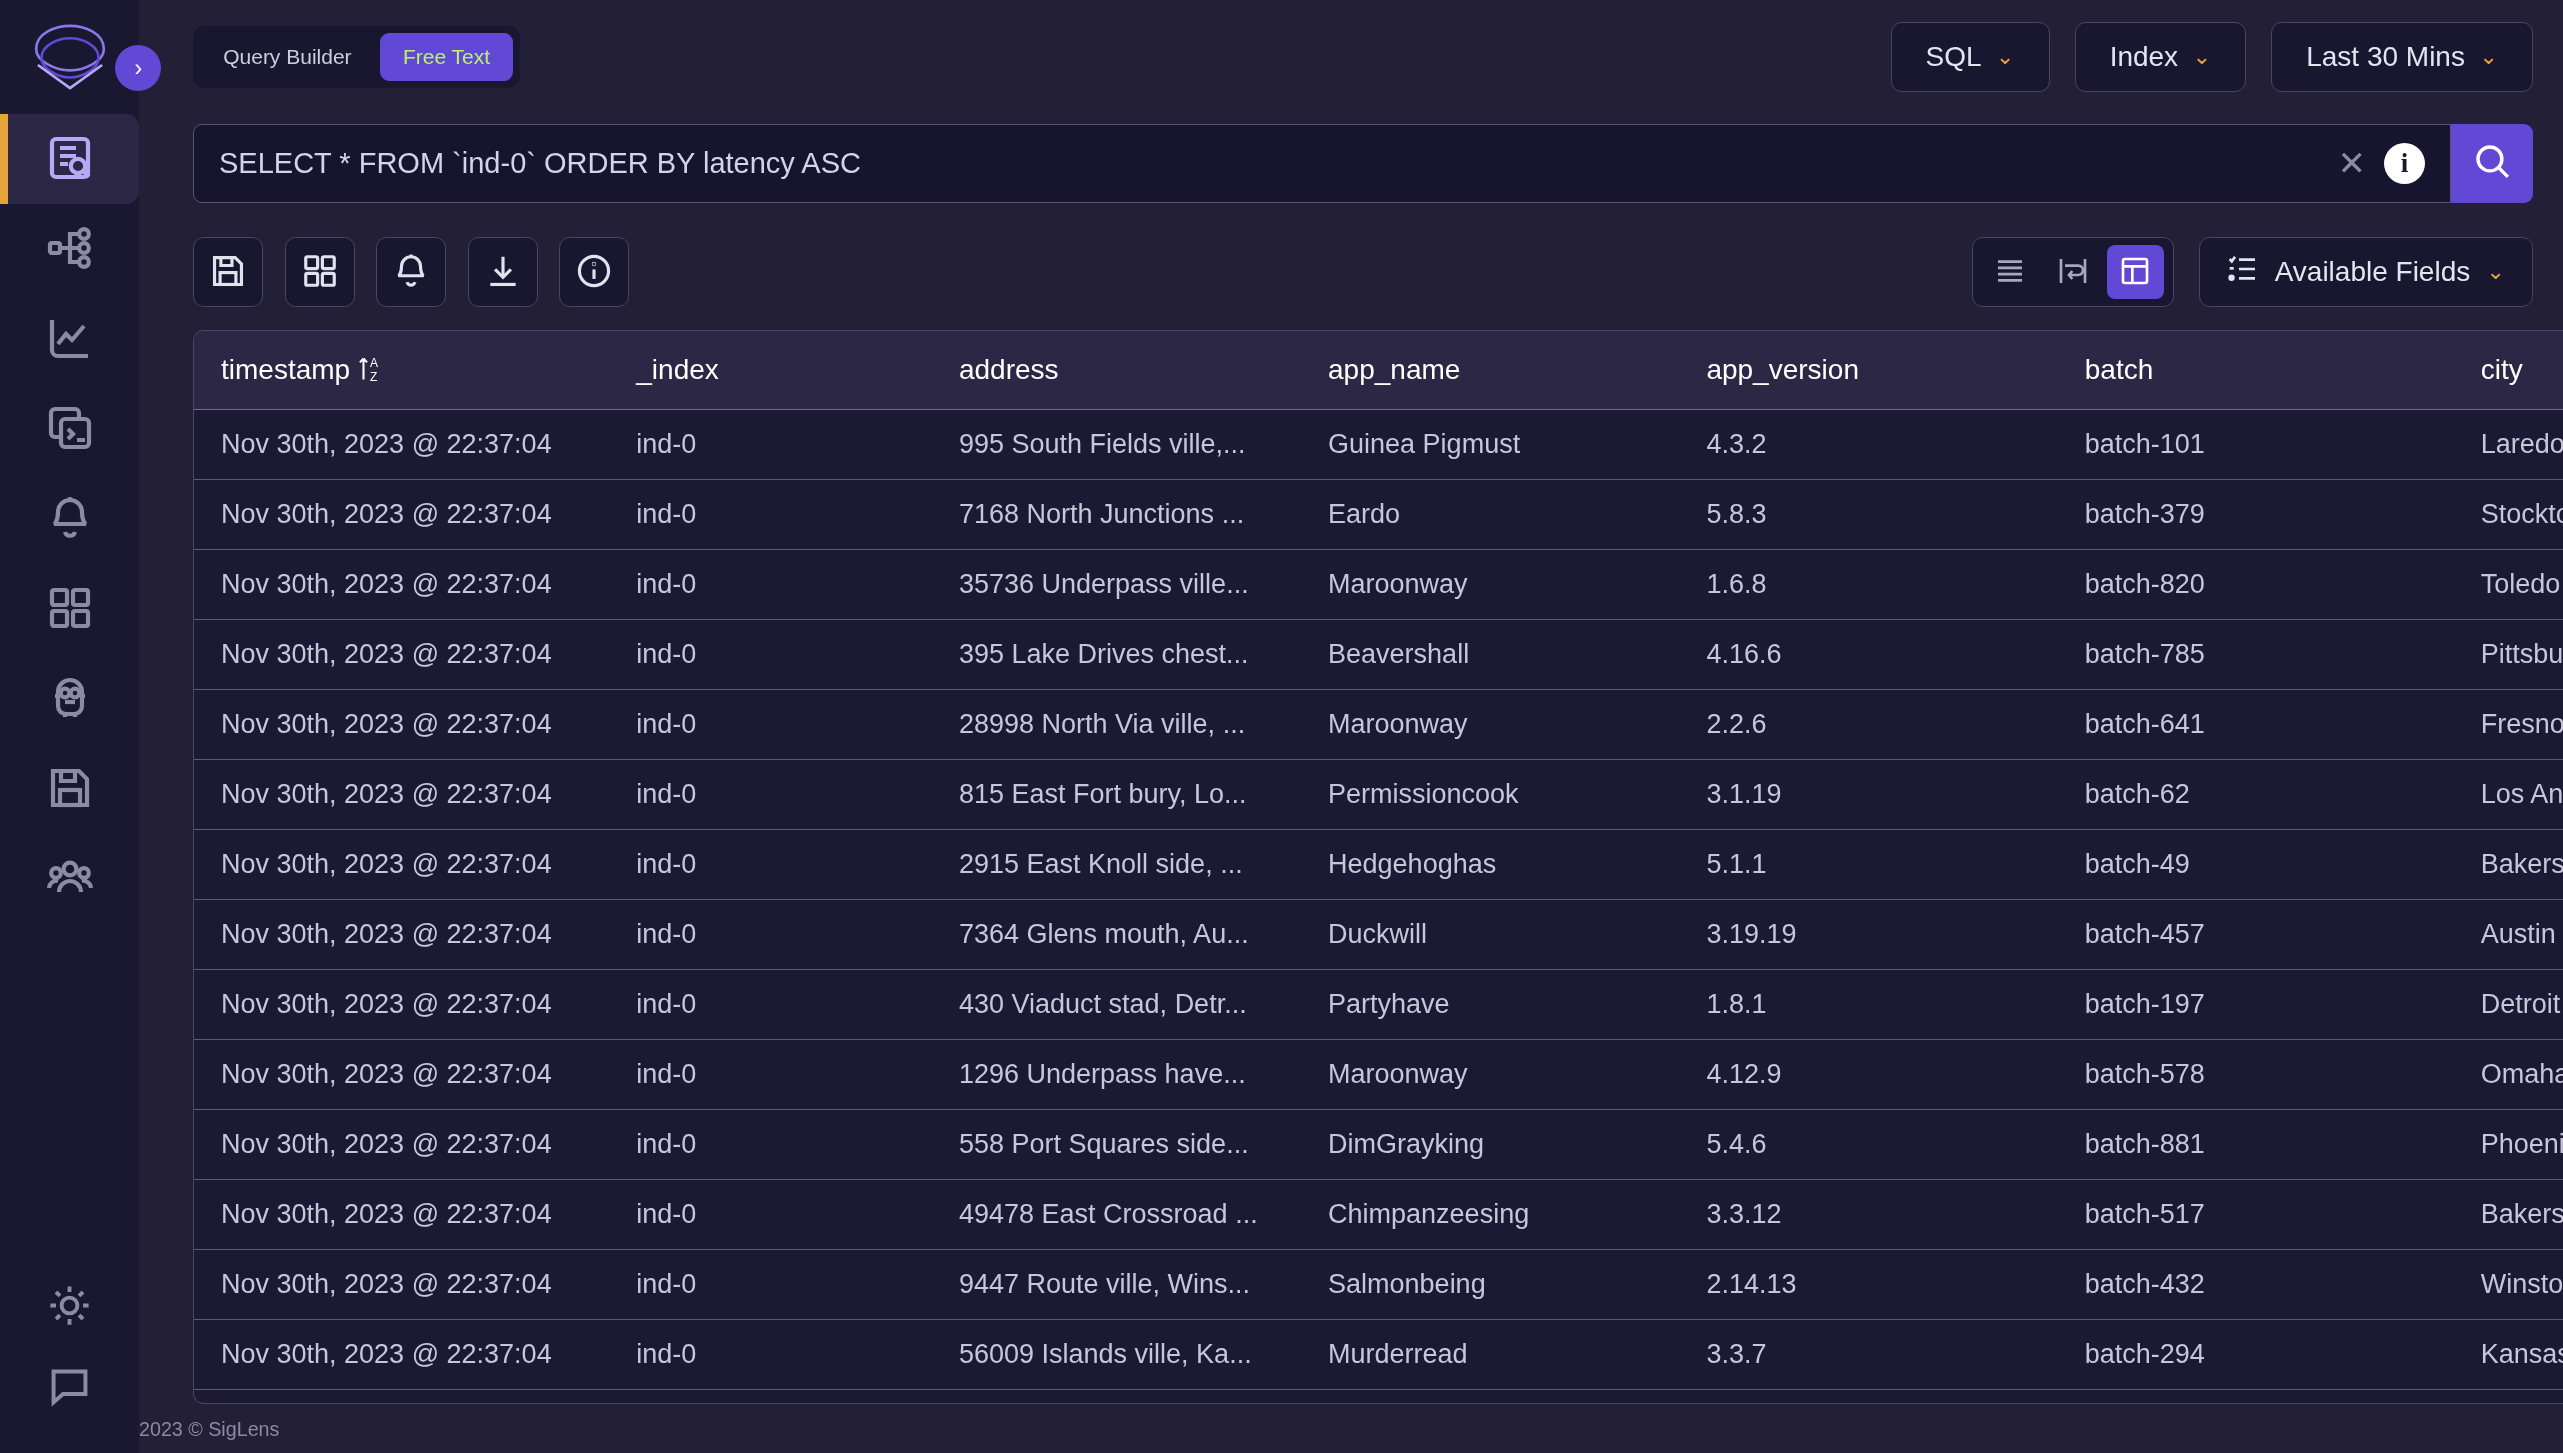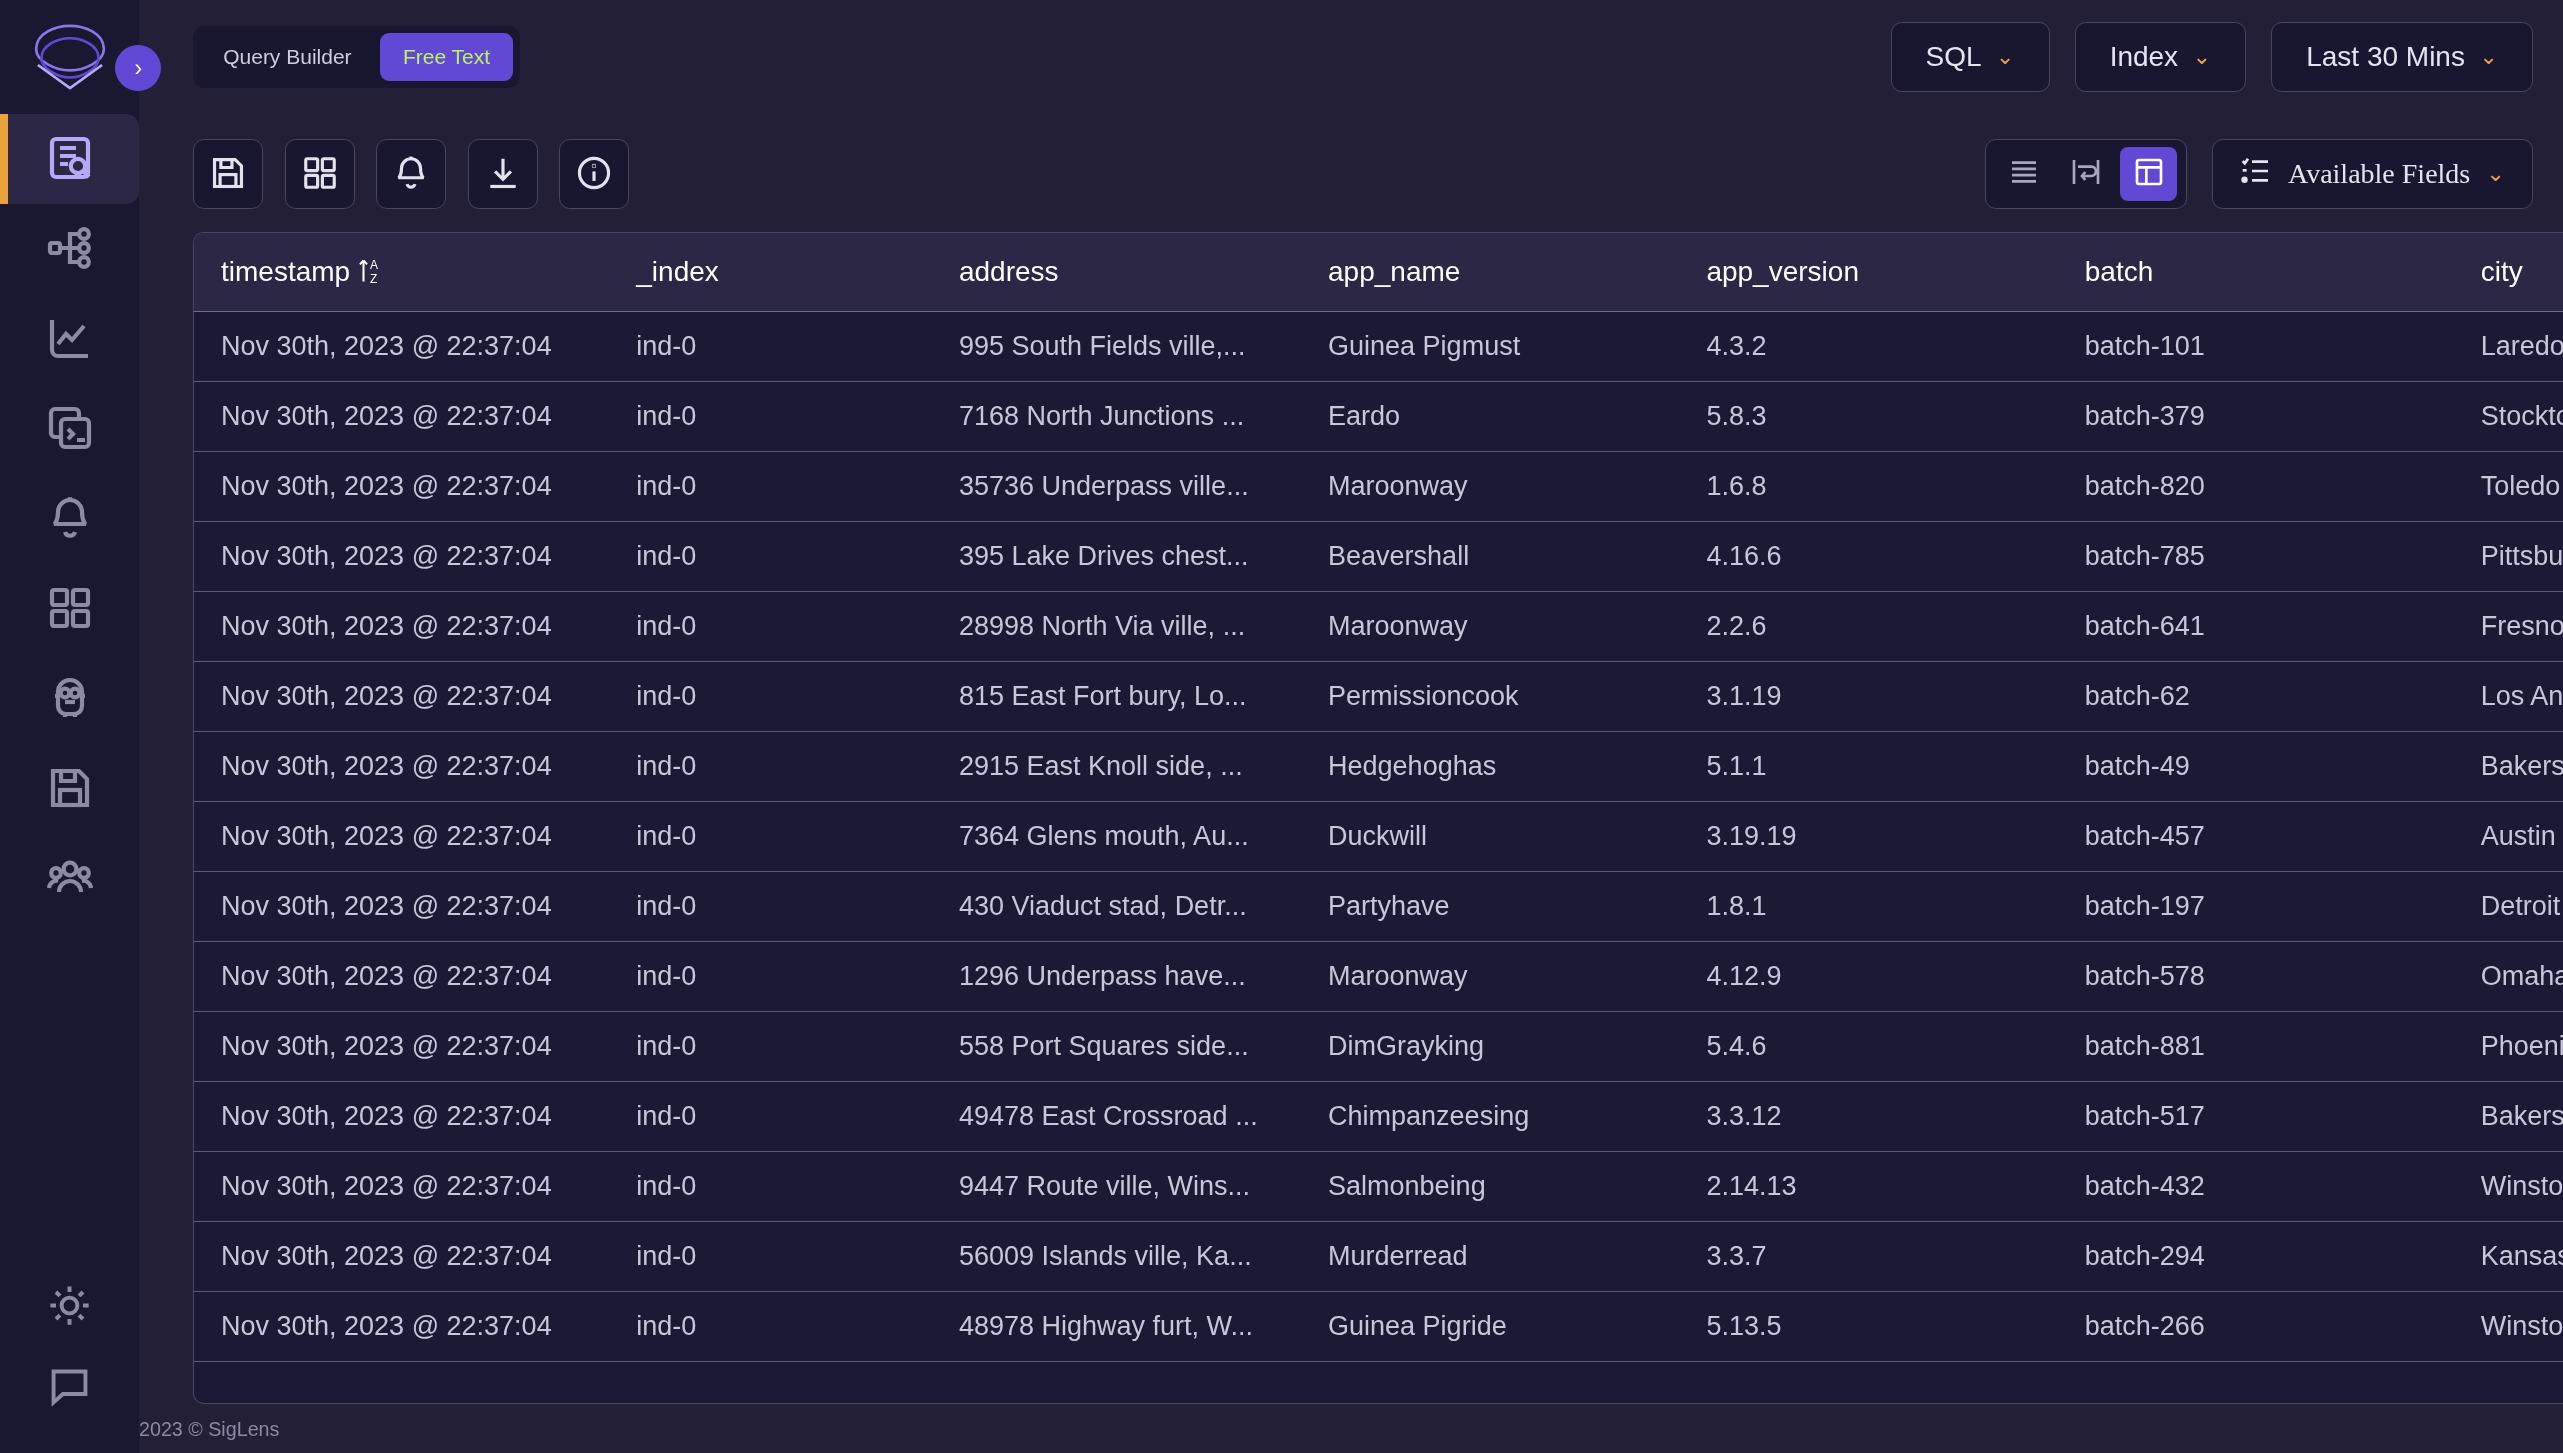--- a/index.html
+++ b/index.html
@@ -97,21 +97,21 @@
   }
 
   
   .toolbar { padding: 25px 30px 23px 54px; display: flex; align-items: center; gap: 21.5px; }
   .tool-btn {
     width: 70px; height: 70px; background: #191630;
     border: 0.9px solid #4a4663; border-radius: 10.7px;
     display: flex; align-items: center; justify-content: center; cursor: pointer;
   }
   .tool-btn svg { stroke: #e3e1ee; fill: none; stroke-width: 2; }
-  .toolbar-right { margin-left: auto; display: flex; align-items: center; gap: 25px; font-family: Liberation Serif, serif; }
+  .toolbar-right { margin-left: auto; display: flex; align-items: center; gap: 25px; }
   .view-group {
     background: #191630; border: 0.9px solid #4a4663; border-radius: 10.7px;
     height: 70px; display: flex; align-items: center; padding: 0 9px; gap: 5.4px;
   }
   .view-btn {
     width: 57px; height: 54px; border-radius: 8px;
     display: flex; align-items: center; justify-content: center; cursor: pointer;
   }
   .view-btn svg { stroke: #a9a6bd; fill: none; stroke-width: 2; }
   .view-btn.active { background: #6149d6; }
@@ -298,20 +298,35 @@
           <span>Index</span>
           <span class="caret">⌄</span>
         </div>
         <div class="pill">
           <span>Last 30 Mins</span>
           <span class="caret">⌄</span>
         </div>
       </div>
     </div>
 
+    <div class="searchrow">
+      <div class="searchbox">
+        <div class="query-text" placeholder="Enter your SQL query">SELECT * FROM `ind-0` ORDER BY latency ASC</div>
+        <span class="clear-x">✕</span>
+        <span class="info-dot">i</span>
+      </div>
+      <div class="search-btn">
+        <span>
+          <svg width="41" height="41" viewBox="0 0 24 24" fill="none" stroke="#fff" stroke-width="2">
+              <circle cx="10.5" cy="10.5" r="7"></circle>
+              <path d="M15.6 15.6L21 21"></path>
+            </svg>
+        </span>
+      </div>
+    </div>
 
     <div class="toolbar">
       <div class="tool-btn">
         <span>
           <svg width="38" height="38" viewBox="0 0 24 24">
               <path d="M3.5 3.5h13L20.5 7.5v13h-17z"></path>
               <path d="M7.5 3.5v5h7v-5"></path>
               <rect x="7" y="13" width="10" height="7.5"></rect>
             </svg>
         </span>

